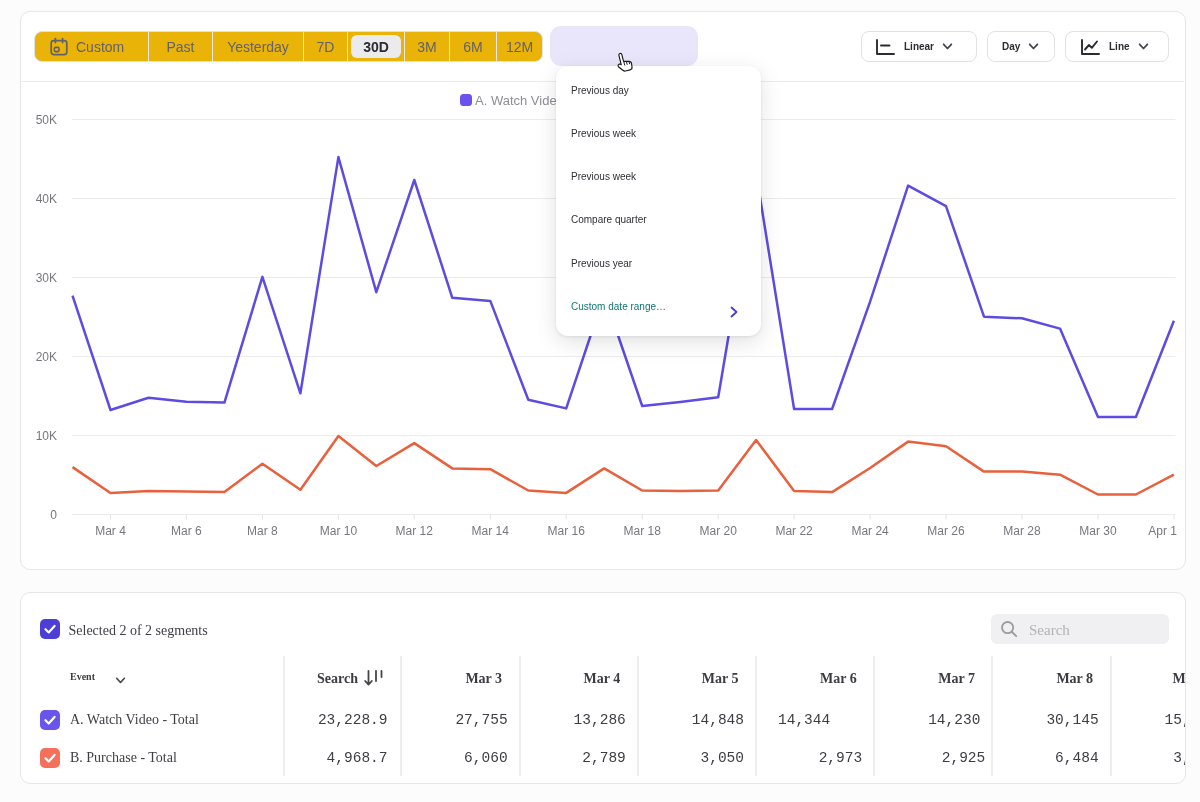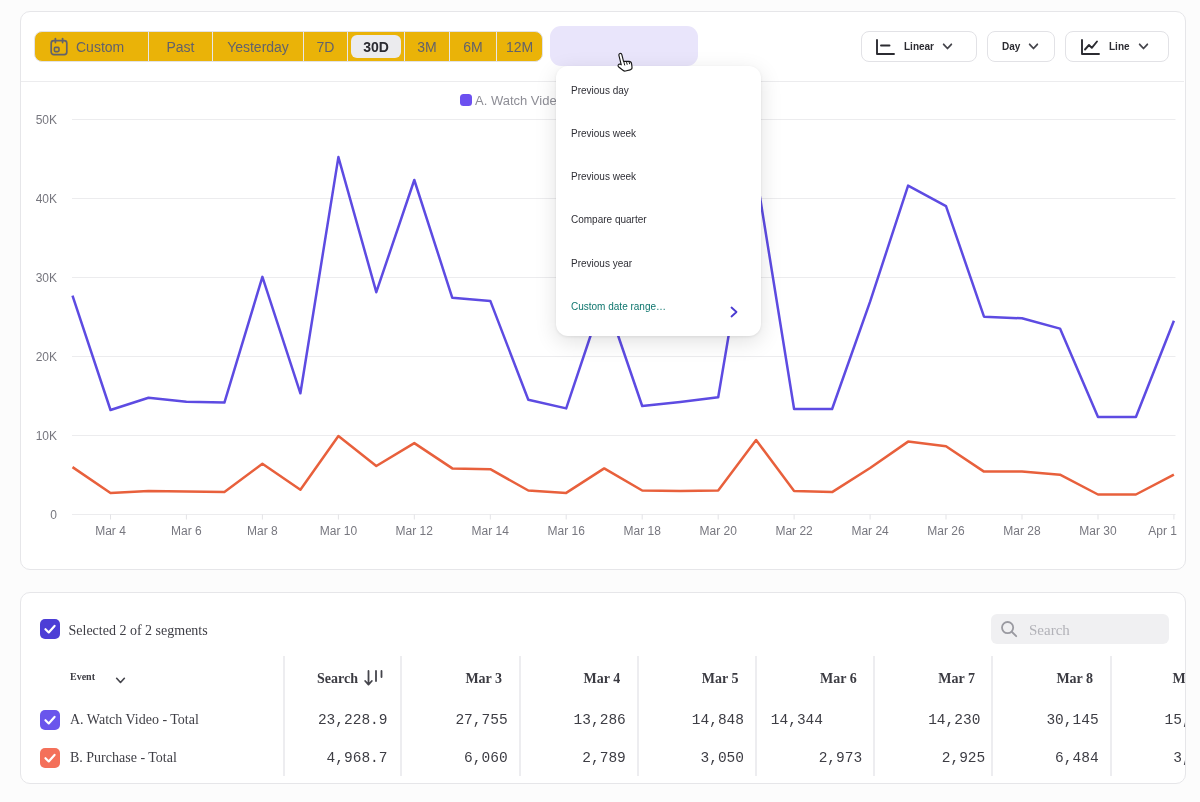--- a/index.html
+++ b/index.html
@@ -236,21 +236,21 @@
 
   <div class="cb" style="left:19px;top:117px;background:#6a55ec"></div>
   <svg class="abs" style="left:19px;top:117px" width="20" height="20" viewBox="0 0 22 22">
         <path d="M6 11.3 L9.6 14.8 L16 7.6" fill="none" stroke="#fff" stroke-width="2.4" stroke-linecap="round" stroke-linejoin="round"></path>
       </svg>
   <div class="tcell" style="left:49px;top:119px;color:#3e3e45">A. Watch Video - Total</div>
   <div class="tcell mono" style="left:180px;top:119px;width:186.5px;text-align:right">23,228.9</div>
   <div class="tcell mono" style="left:379.6px;top:119px;width:107px;text-align:right">27,755</div>
   <div class="tcell mono" style="left:497.8px;top:119px;width:107px;text-align:right">13,286</div>
   <div class="tcell mono" style="left:616.0px;top:119px;width:107px;text-align:right">14,848</div>
-  <div class="tcell mono" style="left:695px;top:119px;width:107px;text-align:right">14,344</div>
+  <div class="tcell mono" style="left:757px;top:119px;width:107px;text-align:left">14,344</div>
   <div class="tcell mono" style="left:852.4px;top:119px;width:107px;text-align:right">14,230</div>
   <div class="tcell mono" style="left:970.6px;top:119px;width:107px;text-align:right">30,145</div>
   <div class="tcell mono" style="left:1088.8px;top:119px;width:107px;text-align:right">15,402</div>
 
   <div class="cb" style="left:19px;top:154.5px;background:#f4705a"></div>
   <svg class="abs" style="left:19px;top:154.5px" width="20" height="20" viewBox="0 0 22 22">
         <path d="M6 11.3 L9.6 14.8 L16 7.6" fill="none" stroke="#fff" stroke-width="2.4" stroke-linecap="round" stroke-linejoin="round"></path>
       </svg>
   <div class="tcell" style="left:49px;top:157px;color:#3e3e45">B. Purchase - Total</div>
   <div class="tcell mono" style="left:180px;top:157px;width:186.5px;text-align:right">4,968.7</div>

